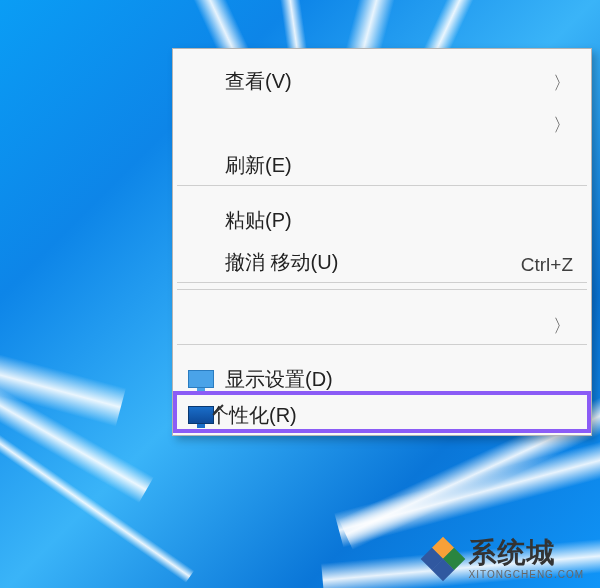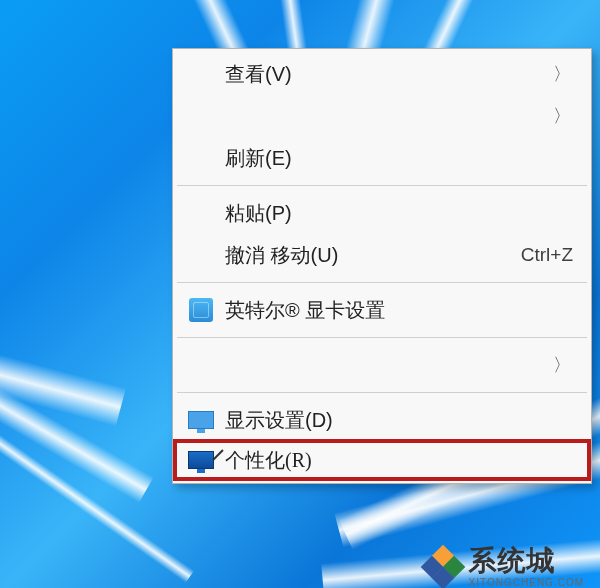--- a/index.html
+++ b/index.html
@@ -44,34 +44,33 @@
       top: 48px;
       left: 172px;
       width: 420px;
       background: #f8f8f8;
       border: 1px solid #b4b4b4;
       box-shadow: 4px 4px 8px rgba(0,0,0,0.25);
       padding: 4px 2px;
     }
     .menu-item {
       display: flex;
-      align-items: center;
+      align-items: flex-end;
       height: 42px;
       padding: 0 16px 0 50px;
       font-size: 20px;
       color: #222;
       cursor: default;
       position: relative;
     }
     .menu-item.highlighted {
-      border: 4px solid #b91c1c;
+      border: 4px solid #8b5cf6;
       margin: -2px;
-      padding-left: 48px;
+      padding-left: 32px;
       padding-right: 14px;
-      font-family: Liberation Serif, serif;
     }
     .menu-item .icon-slot {
       position: absolute;
       left: 12px;
       width: 28px;
       height: 28px;
       display: flex;
       align-items: center;
       justify-content: center;
     }
@@ -150,21 +149,21 @@
       content: '';
       position: absolute;
       bottom: -5px;
       left: 8px;
       width: 8px;
       height: 4px;
       background: #1a6dc8;
     }
     .watermark {
       position: absolute;
-      bottom: 0;
+      bottom: 8px;
       right: 16px;
       display: flex;
       align-items: center;
       gap: 6px;
     }
     .wm-logo {
       width: 40px;
       height: 40px;
       position: relative;
     }
@@ -224,26 +223,20 @@
   </div>
   <div class="separator"></div>
   <div class="menu-item">
     <span class="label">粘贴(P)</span>
   </div>
   <div class="menu-item">
     <span class="label">撤消 移动(U)</span>
     <span class="shortcut">Ctrl+Z</span>
   </div>
   <div class="separator"></div>
-  <div class="menu-item">
-    <span class="icon-slot">
-        <span class="intel-icon"></span>
-      </span>
-    <span class="label">英特尔® 显卡设置</span>
-  </div>
   <div class="separator"></div>
   <div class="menu-item">
     <span class="arrow">〉</span>
   </div>
   <div class="separator"></div>
   <div class="menu-item">
     <span class="icon-slot">
         <span class="display-icon"></span>
       </span>
     <span class="label">显示设置(D)</span>

